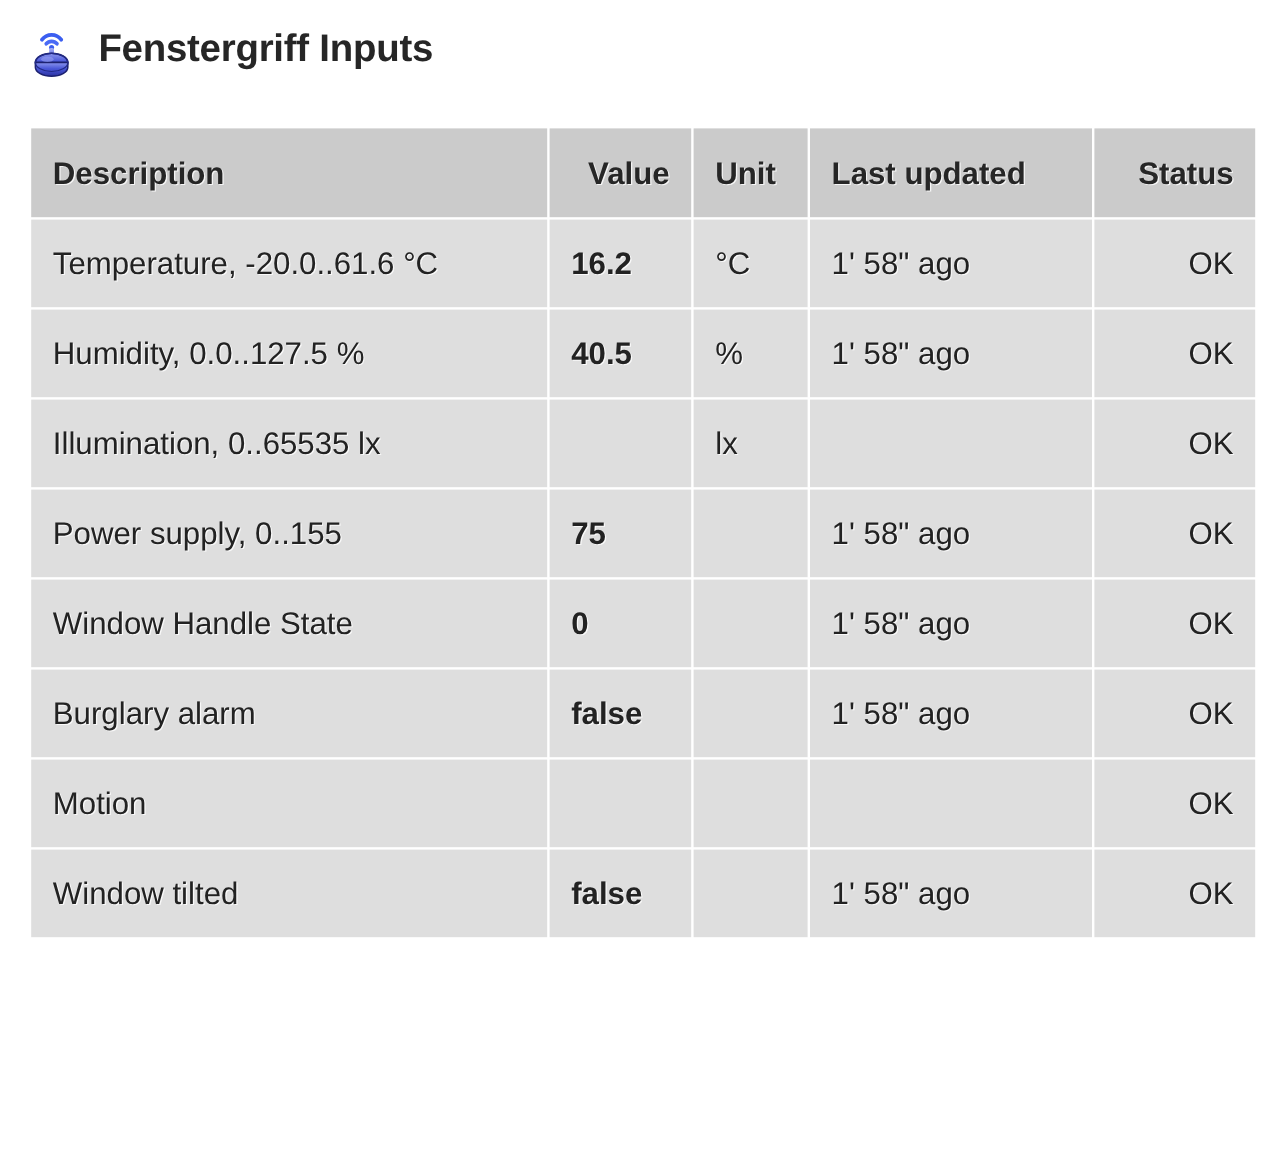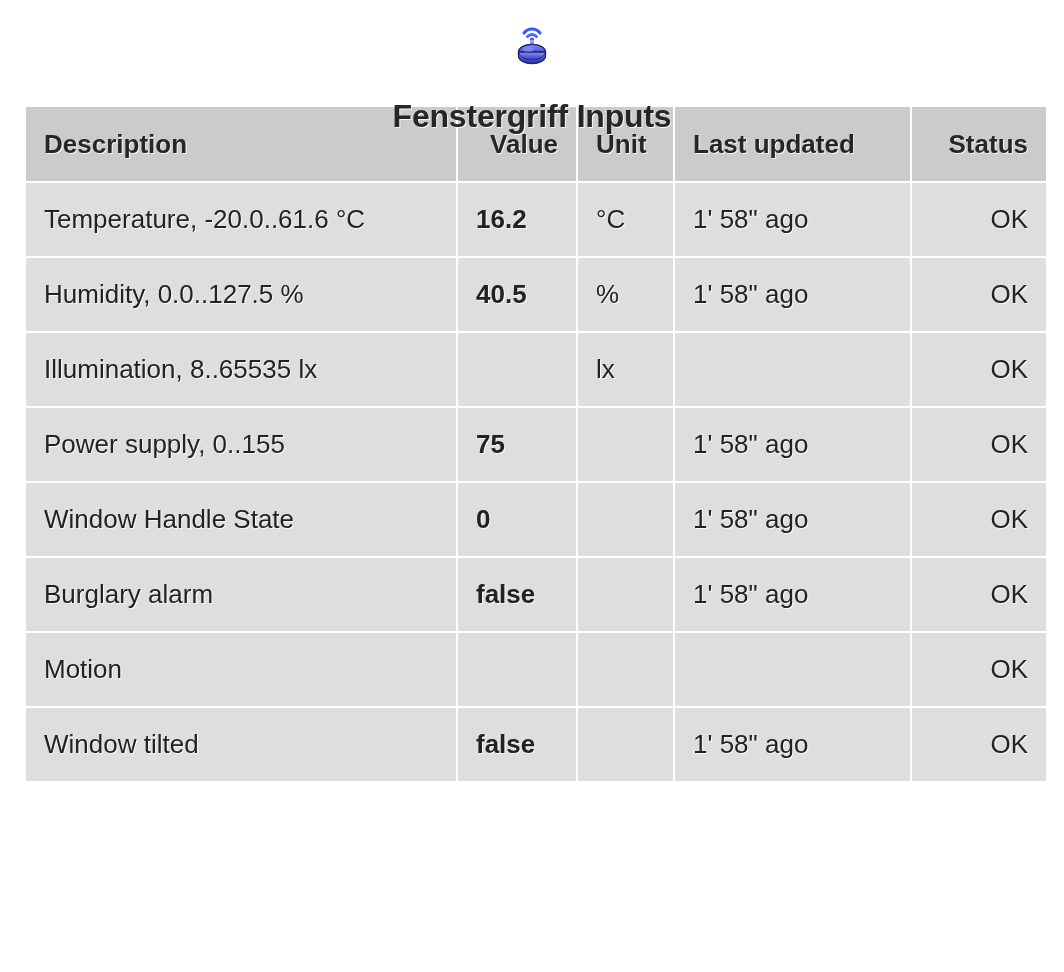--- a/index.html
+++ b/index.html
@@ -16,25 +16,23 @@
   }
 
   .page {
     padding: 22px 24px 0 24px;
     box-sizing: border-box;
   }
 
   
   .title-row {
     display: flex;
-    align-items: center;
-    gap: 32px;
+    gap: 20px;
     height: 60px;
     margin-bottom: 23px;
-    flex-direction: column;
   }
   .device-icon {
     width: 38px;
     height: 44px;
     flex: 0 0 38px;
     display: block;
   }
   .page-title {
     font-size: 32px;
     font-weight: bold;
@@ -150,21 +148,21 @@
           <td class="status-cell">OK</td>
         </tr>
         <tr>
           <td class="a-left">Humidity, 0.0..127.5 %</td>
           <td class="value-cell">40.5</td>
           <td class="a-left">%</td>
           <td class="a-left">1' 58" ago</td>
           <td class="status-cell">OK</td>
         </tr>
         <tr>
-          <td class="a-left">Illumination, 8..65535 lx</td>
+          <td class="a-left">Illumination, 0..65535 lx</td>
           <td class="value-cell"></td>
           <td class="a-left">lx</td>
           <td class="a-left"></td>
           <td class="status-cell">OK</td>
         </tr>
         <tr>
           <td class="a-left">Power supply, 0..155</td>
           <td class="value-cell">75</td>
           <td class="a-left"></td>
           <td class="a-left">1' 58" ago</td>

